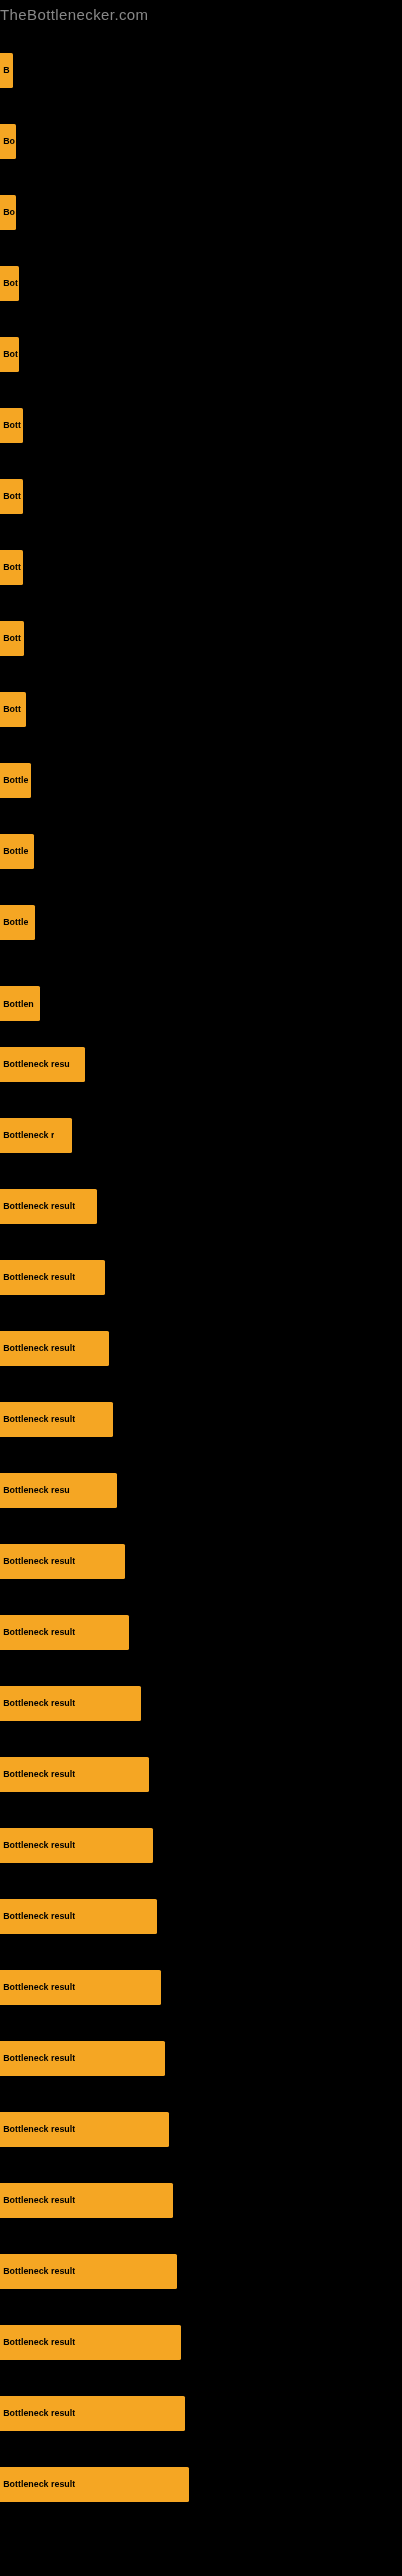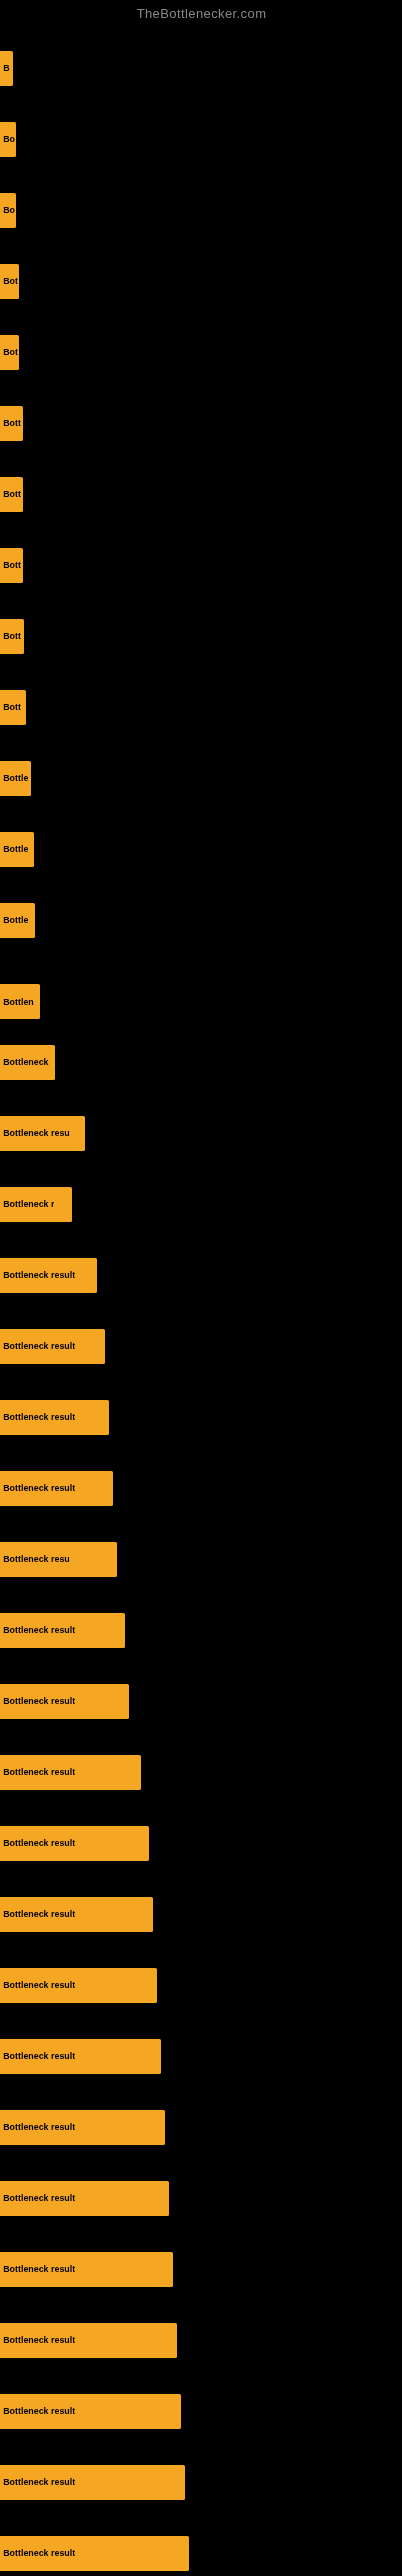--- a/index.html
+++ b/index.html
@@ -10,23 +10,23 @@
 
     body {
       background-color: #000;
       width: 403px;
       min-height: 2576px;
       font-family: Arial, sans-serif;
       position: relative;
     }
 
     .site-title {
-      text-align: center;
+      text-align: left;
       color: #888;
-      font-size: 13px;
+      font-size: 15px;
       padding: 6.4px 0 3.2px 0;
       letter-spacing: 0.4px;
     }
 
     .bars-container {
       padding: 8px 0;
     }
 
     .bar-row {
       display: flex;
@@ -125,25 +125,20 @@
       <div class="bar" style="width: 35px;">
         <span class="bar-label">Bottle</span>
       </div>
     </div>
     <div class="bar-row">
       <div class="bar" style="width: 40px; margin-top: 21px;">
         <span class="bar-label">Bottlen</span>
       </div>
     </div>
     <div class="bar-row">
-      <div class="bar" style="width: 55px;">
-        <span class="bar-label">Bottleneck</span>
-      </div>
-    </div>
-    <div class="bar-row">
       <div class="bar" style="width: 85px;">
         <span class="bar-label">Bottleneck resu</span>
       </div>
     </div>
     <div class="bar-row">
       <div class="bar" style="width: 72px;">
         <span class="bar-label">Bottleneck r</span>
       </div>
     </div>
     <div class="bar-row">

